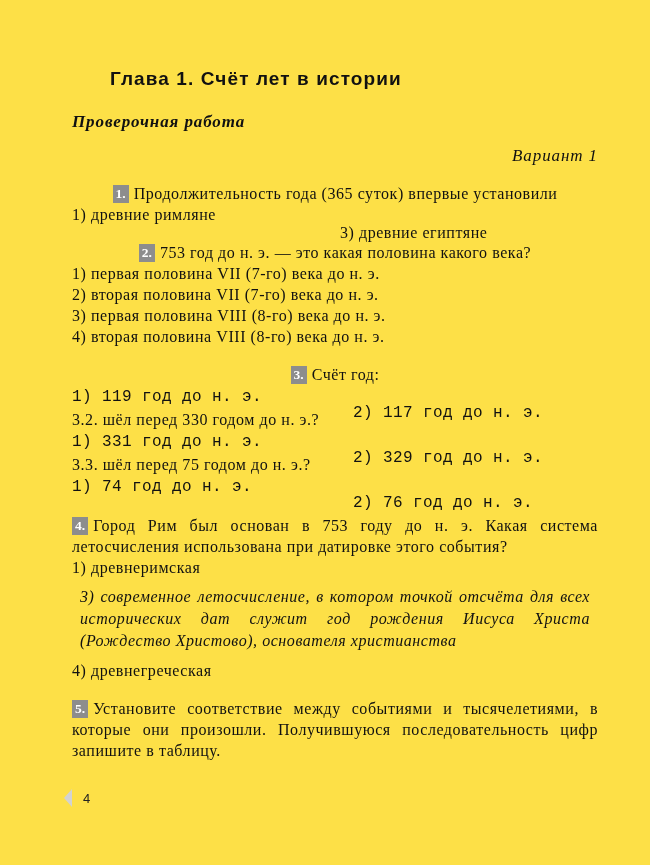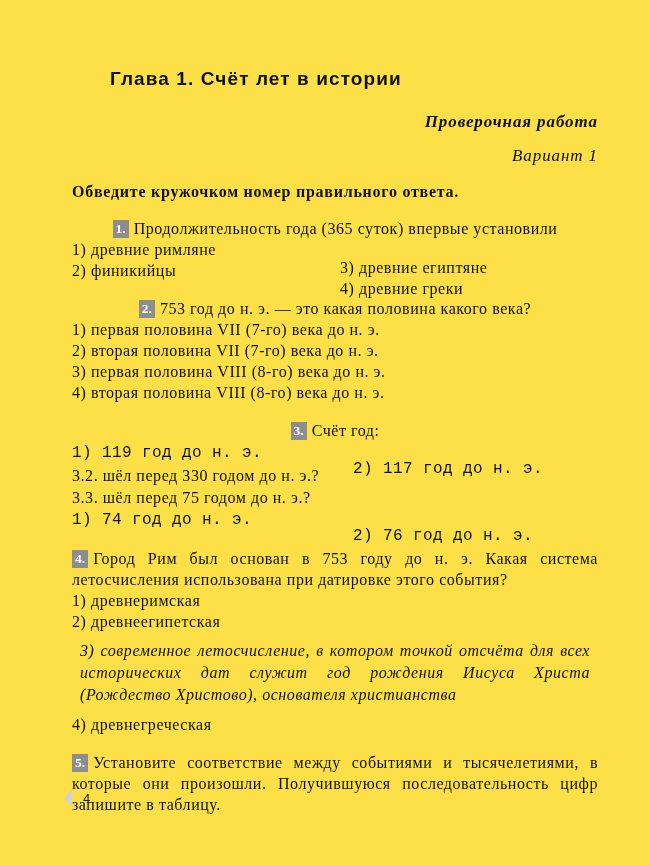--- a/index.html
+++ b/index.html
@@ -35,21 +35,20 @@
     padding-left: 38px;
     white-space: nowrap;
   }
   .work-title {
     font-weight: bold;
     font-style: italic;
     font-size: 17px;
     letter-spacing: 0.9px;
     margin: 0;
     padding-top: 22px;
-    text-align: right;
   }
   .variant {
     font-style: italic;
     font-size: 17px;
     letter-spacing: 0.9px;
     margin: 0;
     padding-top: 14px;
     text-align: right;
   }
   .instruction {
@@ -145,63 +144,61 @@
 </head>
 <body>
 
 <div class="page">
 
   <div class="content">
 
     <h1 class="chapter-title">Глава 1. Счёт лет в истории</h1>
     <p class="work-title">Проверочная работа</p>
     <p class="variant">Вариант 1</p>
-    <p class="instruction">Обведите кружочком номер правильного ответа.</p>
 
     <div class="question">
       <p class="q-stem nowrap-stem"><span class="q-badge">1.</span><span>Продолжительность года (365 суток) впервые установили</span></p>
       <p class="opt-line">
         <span>1) древние римляне</span>
         <span class="opt-col-2">3) древние египтяне</span>
-      </p>
-      <p class="opt-line">
-        <span>2) финикийцы</span>
-        <span class="opt-col-2">4) древние греки</span>
       </p>
     </div>
 
     <div class="question">
       <p class="q-stem nowrap-stem"><span class="q-badge">2.</span><span>753 год до н. э. — это какая половина какого века?</span></p>
       <p class="opt-line">1) первая половина VII (7-го) века до н. э.</p>
       <p class="opt-line">2) вторая половина VII (7-го) века до н. э.</p>
       <p class="opt-line">3) первая половина VIII (8-го) века до н. э.</p>
       <p class="opt-line">4) вторая половина VIII (8-го) века до н. э.</p>
     </div>
 
     <div class="question">
       <p class="q-stem nowrap-stem"><span class="q-badge">3.</span><span>Счёт год:</span></p>
 
       <p class="opt-line">
         <span class="tight">1) 119 год до н. э.</span>
         <span class="opt-col-2 wide tight">2) 117 год до н. э.</span>
       </p>
 
       <p class="sub-stem">3.2. шёл перед 330 годом до н. э.?</p>
+      <p class="opt-line">
+        <span class="tight">1) 331 год до н. э.</span>
+        <span class="opt-col-2 wide tight">2) 329 год до н. э.</span>
+      </p>
 
       <p class="sub-stem">3.3. шёл перед 75 годом до н. э.?</p>
       <p class="opt-line">
         <span class="tight">1) 74 год до н. э.</span>
         <span class="opt-col-2 wide tight">2) 76 год до н. э.</span>
       </p>
     </div>
 
     <div class="question">
       <p class="q-stem"><span class="q-badge">4.</span><span>Город Рим был основан в 753 году до н. э. Какая система летосчисления использована при датировке этого события?</span></p>
       <p class="opt-line">1) древнеримская</p>
-      <p class="opt-line">2) древнеегипетская</p>
       <p class="opt-wrap">3) современное летосчисление, в котором точкой отсчёта для всех исторических дат служит год рождения Иисуса Христа (Рождество Христово), основателя христианства</p>
       <p class="opt-line">4) древнегреческая</p>
     </div>
 
     <div class="question">
       <p class="q-stem"><span class="q-badge">5.</span><span>Установите соответствие между событиями и тысячелетиями, в которые они произошли. Получившуюся последовательность цифр запишите в таблицу.</span></p>
     </div>
 
   </div>
 

